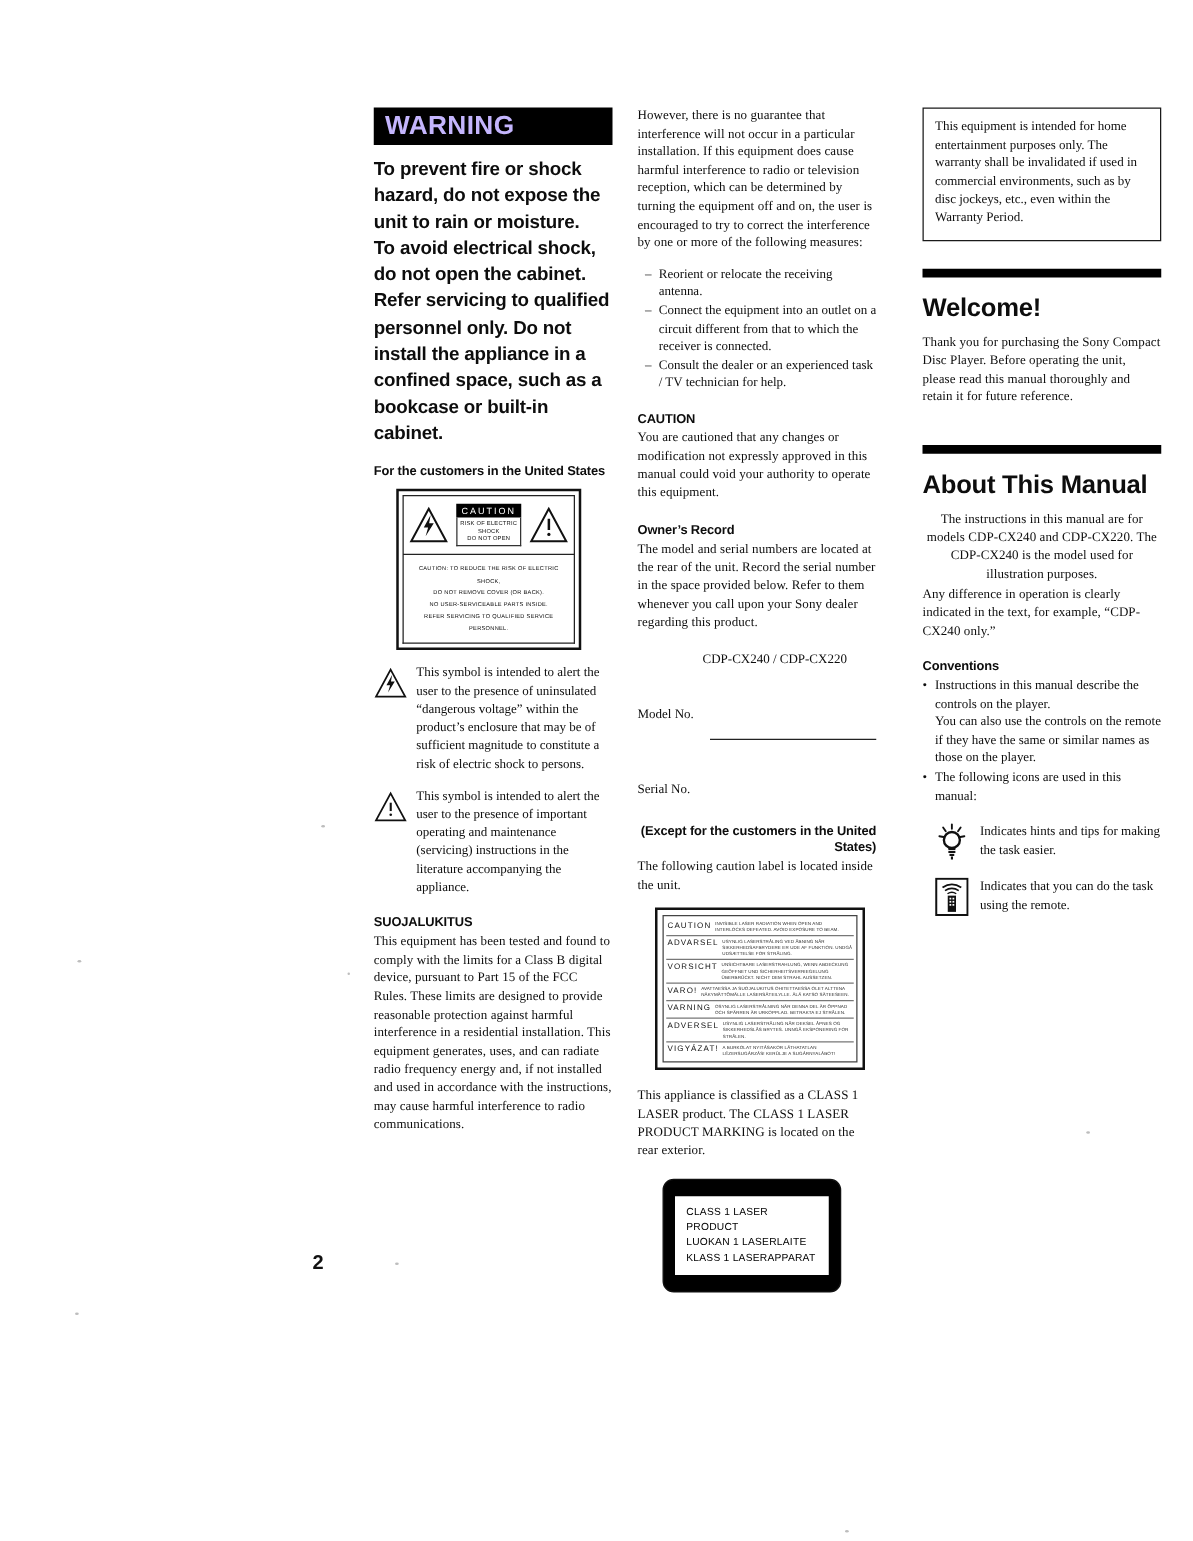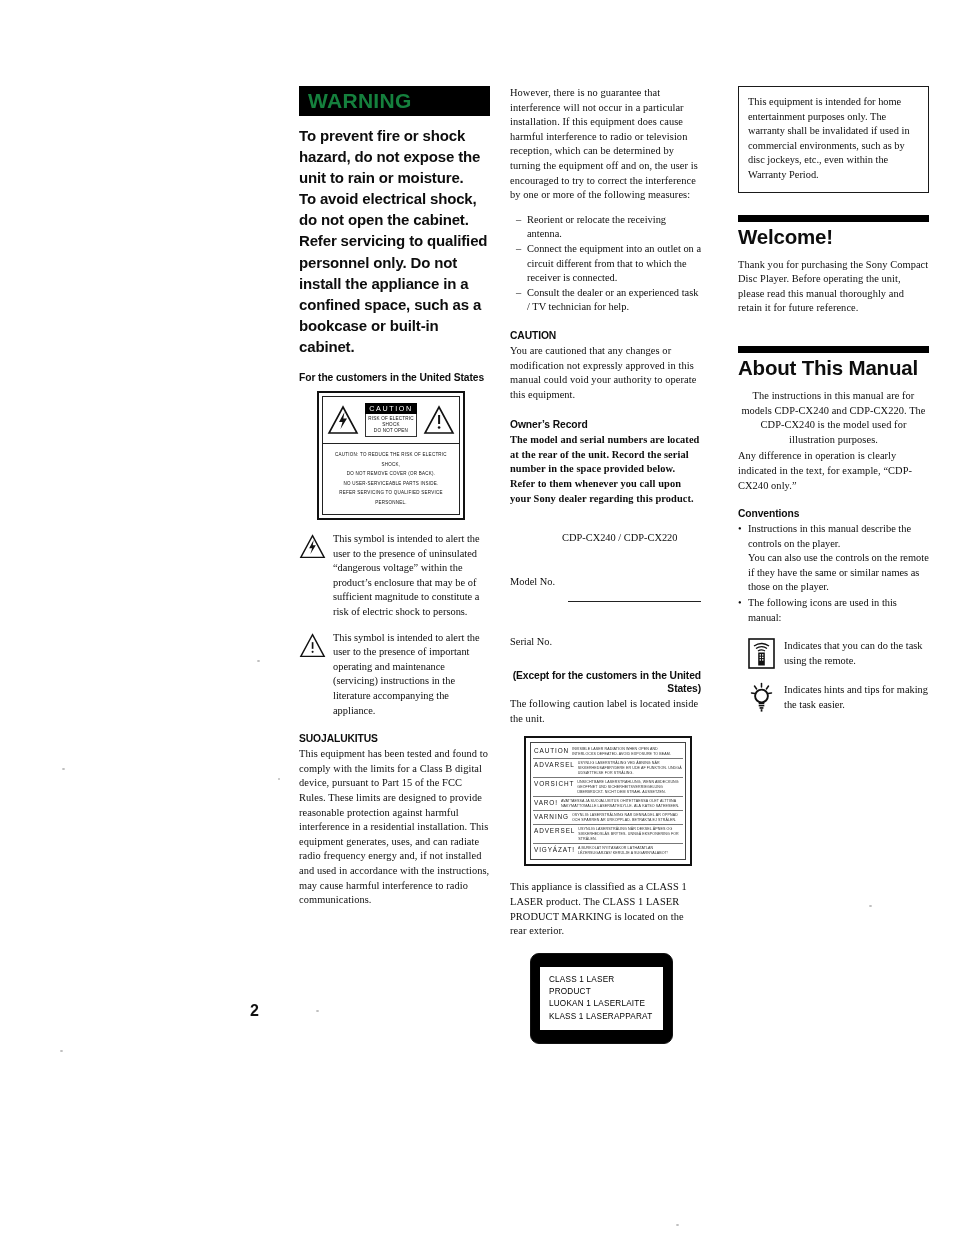--- a/index.html
+++ b/index.html
@@ -32,21 +32,21 @@
     font-family:"Liberation Sans", sans-serif;
     font-weight:bold;
     font-size:10.3px;
     line-height:13px;
     margin:0 0 2px 0;
     letter-spacing:-0.1px;
   }
 
   
   .warning-bar {
-    background:#000; color:#15803d;
+    background:#000; color:#c4b5fd;
     font-family:"Liberation Sans", sans-serif;
     font-weight:bold;
     font-size:21px;
     line-height:30px;
     height:30px;
     padding:0 0 0 9px;
     letter-spacing:0.3px;
     margin-bottom:9px;
   }
   .warning-body {
@@ -179,21 +179,21 @@
     margin-bottom:22px;
   }
   .rule-head { margin:0 0 8px 0; }
   .rule-bar { background:#000; height:7px; width:100%; }
   .rule-title {
     font-family:"Liberation Sans", sans-serif;
     font-weight:bold;
     font-size:20.5px;
     line-height:26px;
     letter-spacing:-0.2px;
-    padding-top:2px;
+    padding-top:12px;
   }
   .bullet-item {
     display:flex; font-size:10.4px; line-height:14.6px; margin-bottom:1px;
   }
   .bullet-mark { width:10px; flex:none; }
   .bullet-text { flex:1; }
   .icon-row { display:flex; margin:11px 0 4px 0; align-items:flex-start; }
   .icon-cell { width:46px; flex:none; display:flex; justify-content:center; padding-top:2px; }
   .icon-text { flex:1; font-size:10.4px; line-height:14.6px; padding-top:3px; }
 
@@ -298,21 +298,21 @@
       <div class="dash-item">
         <span class="dash-mark">–</span>
         <span class="dash-text">Consult the dealer or an experienced task / TV technician for help.</span>
       </div>
     </div>
 
     <div class="sans-head" style="margin-top:14px;">CAUTION</div>
     <div class="body-text">You are cautioned that any changes or modification not expressly approved in this manual could void your authority to operate this equipment.</div>
 
     <div class="sans-head" style="margin-top:16px;">Owner’s Record</div>
-    <div class="body-text" style="margin-bottom:24px;font-weight:bold;">The model and serial numbers are located at the rear of the unit. Record the serial number in the space provided below. Refer to them whenever you call upon your Sony dealer regarding this product.</div>
+    <div class="body-text" style="margin-bottom:14px;">The model and serial numbers are located at the rear of the unit. Record the serial number in the space provided below. Refer to them whenever you call upon your Sony dealer regarding this product.</div>
 
     <div class="rec-line">
       <span class="rec-label">Model No.</span>
       <span class="rec-val">CDP-CX240 / CDP-CX220</span>
     </div>
     <div class="rec-line">
       <span class="rec-label">Serial No.</span>
       <span class="rec-rule"></span>
     </div>
 
@@ -385,39 +385,20 @@
     <div class="sans-head" style="margin-top:14px;">Conventions</div>
 
     <div class="bullet-item">
       <span class="bullet-mark">•</span>
       <span class="bullet-text" style="white-space:pre-line;">Instructions in this manual describe the controls on the player.
 You can also use the controls on the remote if they have the same or similar names as those on the player.</span>
     </div>
     <div class="bullet-item">
       <span class="bullet-mark">•</span>
       <span class="bullet-text">The following icons are used in this manual:</span>
-    </div>
-
-    <div class="icon-row">
-      <div class="icon-cell">
-        <svg width="27" height="31" viewBox="0 0 27 31">
-          <rect x="1" y="1" width="25" height="29" fill="none" stroke="#111" stroke-width="1.6"></rect>
-          <path d="M6 8 Q13.5 3 21 8" fill="none" stroke="#111" stroke-width="1.4"></path>
-          <path d="M8 10.5 Q13.5 6.8 19 10.5" fill="none" stroke="#111" stroke-width="1.3"></path>
-          <path d="M10 13 Q13.5 10.6 17 13" fill="none" stroke="#111" stroke-width="1.2"></path>
-          <rect x="10.2" y="14.5" width="6.6" height="13" fill="#111"></rect>
-          <rect x="11.6" y="16.2" width="1.4" height="1.4" fill="#fff"></rect>
-          <rect x="14" y="16.2" width="1.4" height="1.4" fill="#fff"></rect>
-          <rect x="11.6" y="18.7" width="1.4" height="1.4" fill="#fff"></rect>
-          <rect x="14" y="18.7" width="1.4" height="1.4" fill="#fff"></rect>
-          <rect x="11.6" y="21.2" width="1.4" height="1.4" fill="#fff"></rect>
-          <rect x="14" y="21.2" width="1.4" height="1.4" fill="#fff"></rect>
-        </svg>
-      </div>
-      <div class="icon-text">Indicates that you can do the task using the remote.</div>
     </div>
 
     <div class="icon-row">
       <div class="icon-cell">
         <svg width="27" height="31" viewBox="0 0 27 31">
           <g stroke="#111" stroke-width="1.5" stroke-linecap="round">
             <line x1="13.5" y1="1.5" x2="13.5" y2="5"></line>
             <line x1="6.5" y1="4" x2="8.6" y2="7"></line>
             <line x1="20.5" y1="4" x2="18.4" y2="7"></line>
             <line x1="3.5" y1="11" x2="6.8" y2="11.6"></line>
@@ -426,20 +407,39 @@
           <circle cx="13.5" cy="14" r="6.4" fill="none" stroke="#111" stroke-width="1.9"></circle>
           <rect x="10.7" y="20.3" width="5.6" height="1.7" fill="#111"></rect>
           <rect x="10.7" y="22.7" width="5.6" height="1.7" fill="#111"></rect>
           <rect x="11.6" y="25.1" width="3.8" height="1.7" fill="#111"></rect>
           <rect x="12.7" y="27.2" width="1.7" height="2.4" fill="#111"></rect>
         </svg>
       </div>
       <div class="icon-text">Indicates hints and tips for making the task easier.</div>
     </div>
 
+    <div class="icon-row">
+      <div class="icon-cell">
+        <svg width="27" height="31" viewBox="0 0 27 31">
+          <rect x="1" y="1" width="25" height="29" fill="none" stroke="#111" stroke-width="1.6"></rect>
+          <path d="M6 8 Q13.5 3 21 8" fill="none" stroke="#111" stroke-width="1.4"></path>
+          <path d="M8 10.5 Q13.5 6.8 19 10.5" fill="none" stroke="#111" stroke-width="1.3"></path>
+          <path d="M10 13 Q13.5 10.6 17 13" fill="none" stroke="#111" stroke-width="1.2"></path>
+          <rect x="10.2" y="14.5" width="6.6" height="13" fill="#111"></rect>
+          <rect x="11.6" y="16.2" width="1.4" height="1.4" fill="#fff"></rect>
+          <rect x="14" y="16.2" width="1.4" height="1.4" fill="#fff"></rect>
+          <rect x="11.6" y="18.7" width="1.4" height="1.4" fill="#fff"></rect>
+          <rect x="14" y="18.7" width="1.4" height="1.4" fill="#fff"></rect>
+          <rect x="11.6" y="21.2" width="1.4" height="1.4" fill="#fff"></rect>
+          <rect x="14" y="21.2" width="1.4" height="1.4" fill="#fff"></rect>
+        </svg>
+      </div>
+      <div class="icon-text">Indicates that you can do the task using the remote.</div>
+    </div>
+
   </div>
 
   <div class="page-num">2</div>
 
   <div class="speck" style="left:60px; top:1050px; width:3px; height:2px;"></div>
   <div class="speck" style="left:62px; top:768px; width:3px; height:2px;"></div>
   <div class="speck" style="left:278px; top:778px; width:2px; height:2px;"></div>
   <div class="speck" style="left:869px; top:905px; width:3px; height:2px;"></div>
   <div class="speck" style="left:676px; top:1224px; width:3px; height:2px;"></div>
   <div class="speck" style="left:316px; top:1010px; width:3px; height:2px;"></div>

